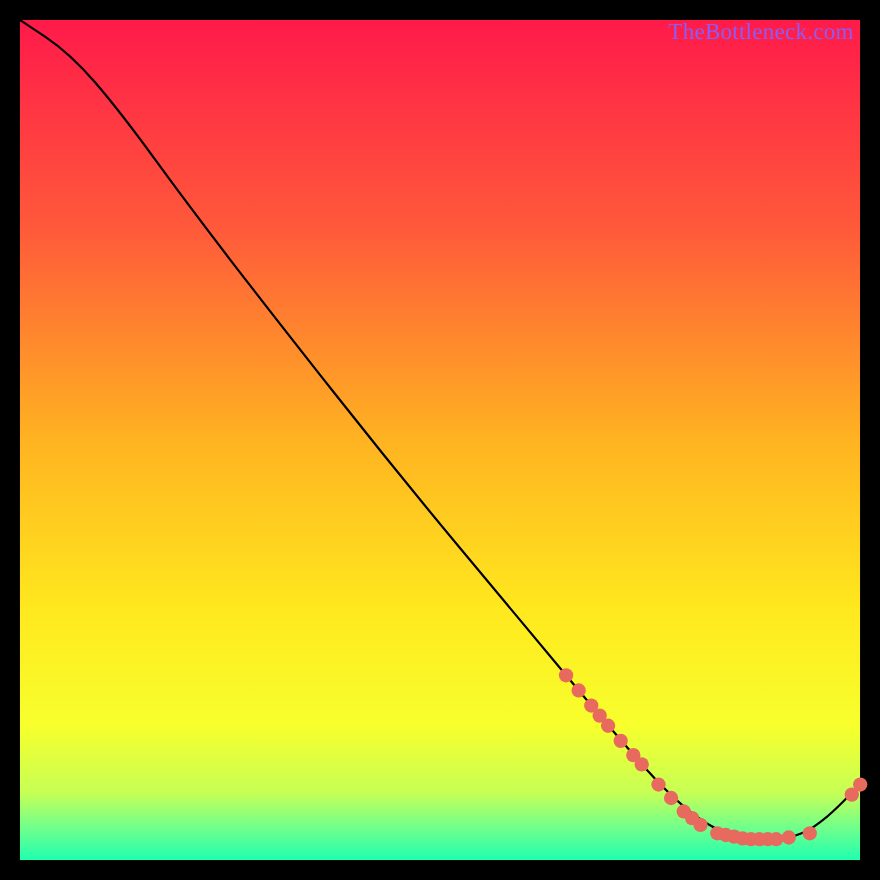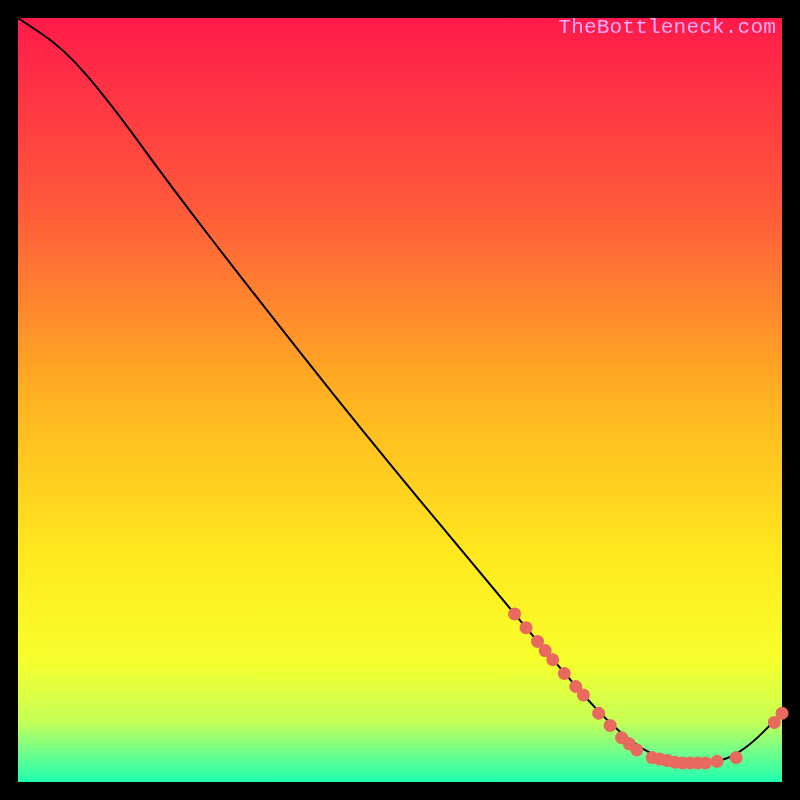--- a/index.html
+++ b/index.html
@@ -23,24 +23,24 @@
     position: absolute;
     left: 0;
     top: 0;
     width: 764px;
     height: 764px;
   }
   .watermark {
     position: absolute;
     top: -2px;
     right: 6px;
-    color: #f0abfc;
+    color: #8b5cf6;
     font-size: 21px;
     font-weight: 500;
-    font-family: Liberation Mono, monospace;
+    font-family: Liberation Serif, serif;
     letter-spacing: 0.2px;
   }
   svg.curve {
     position: absolute;
     left: 0;
     top: 0;
     width: 764px;
     height: 764px;
     overflow: visible;
   }

